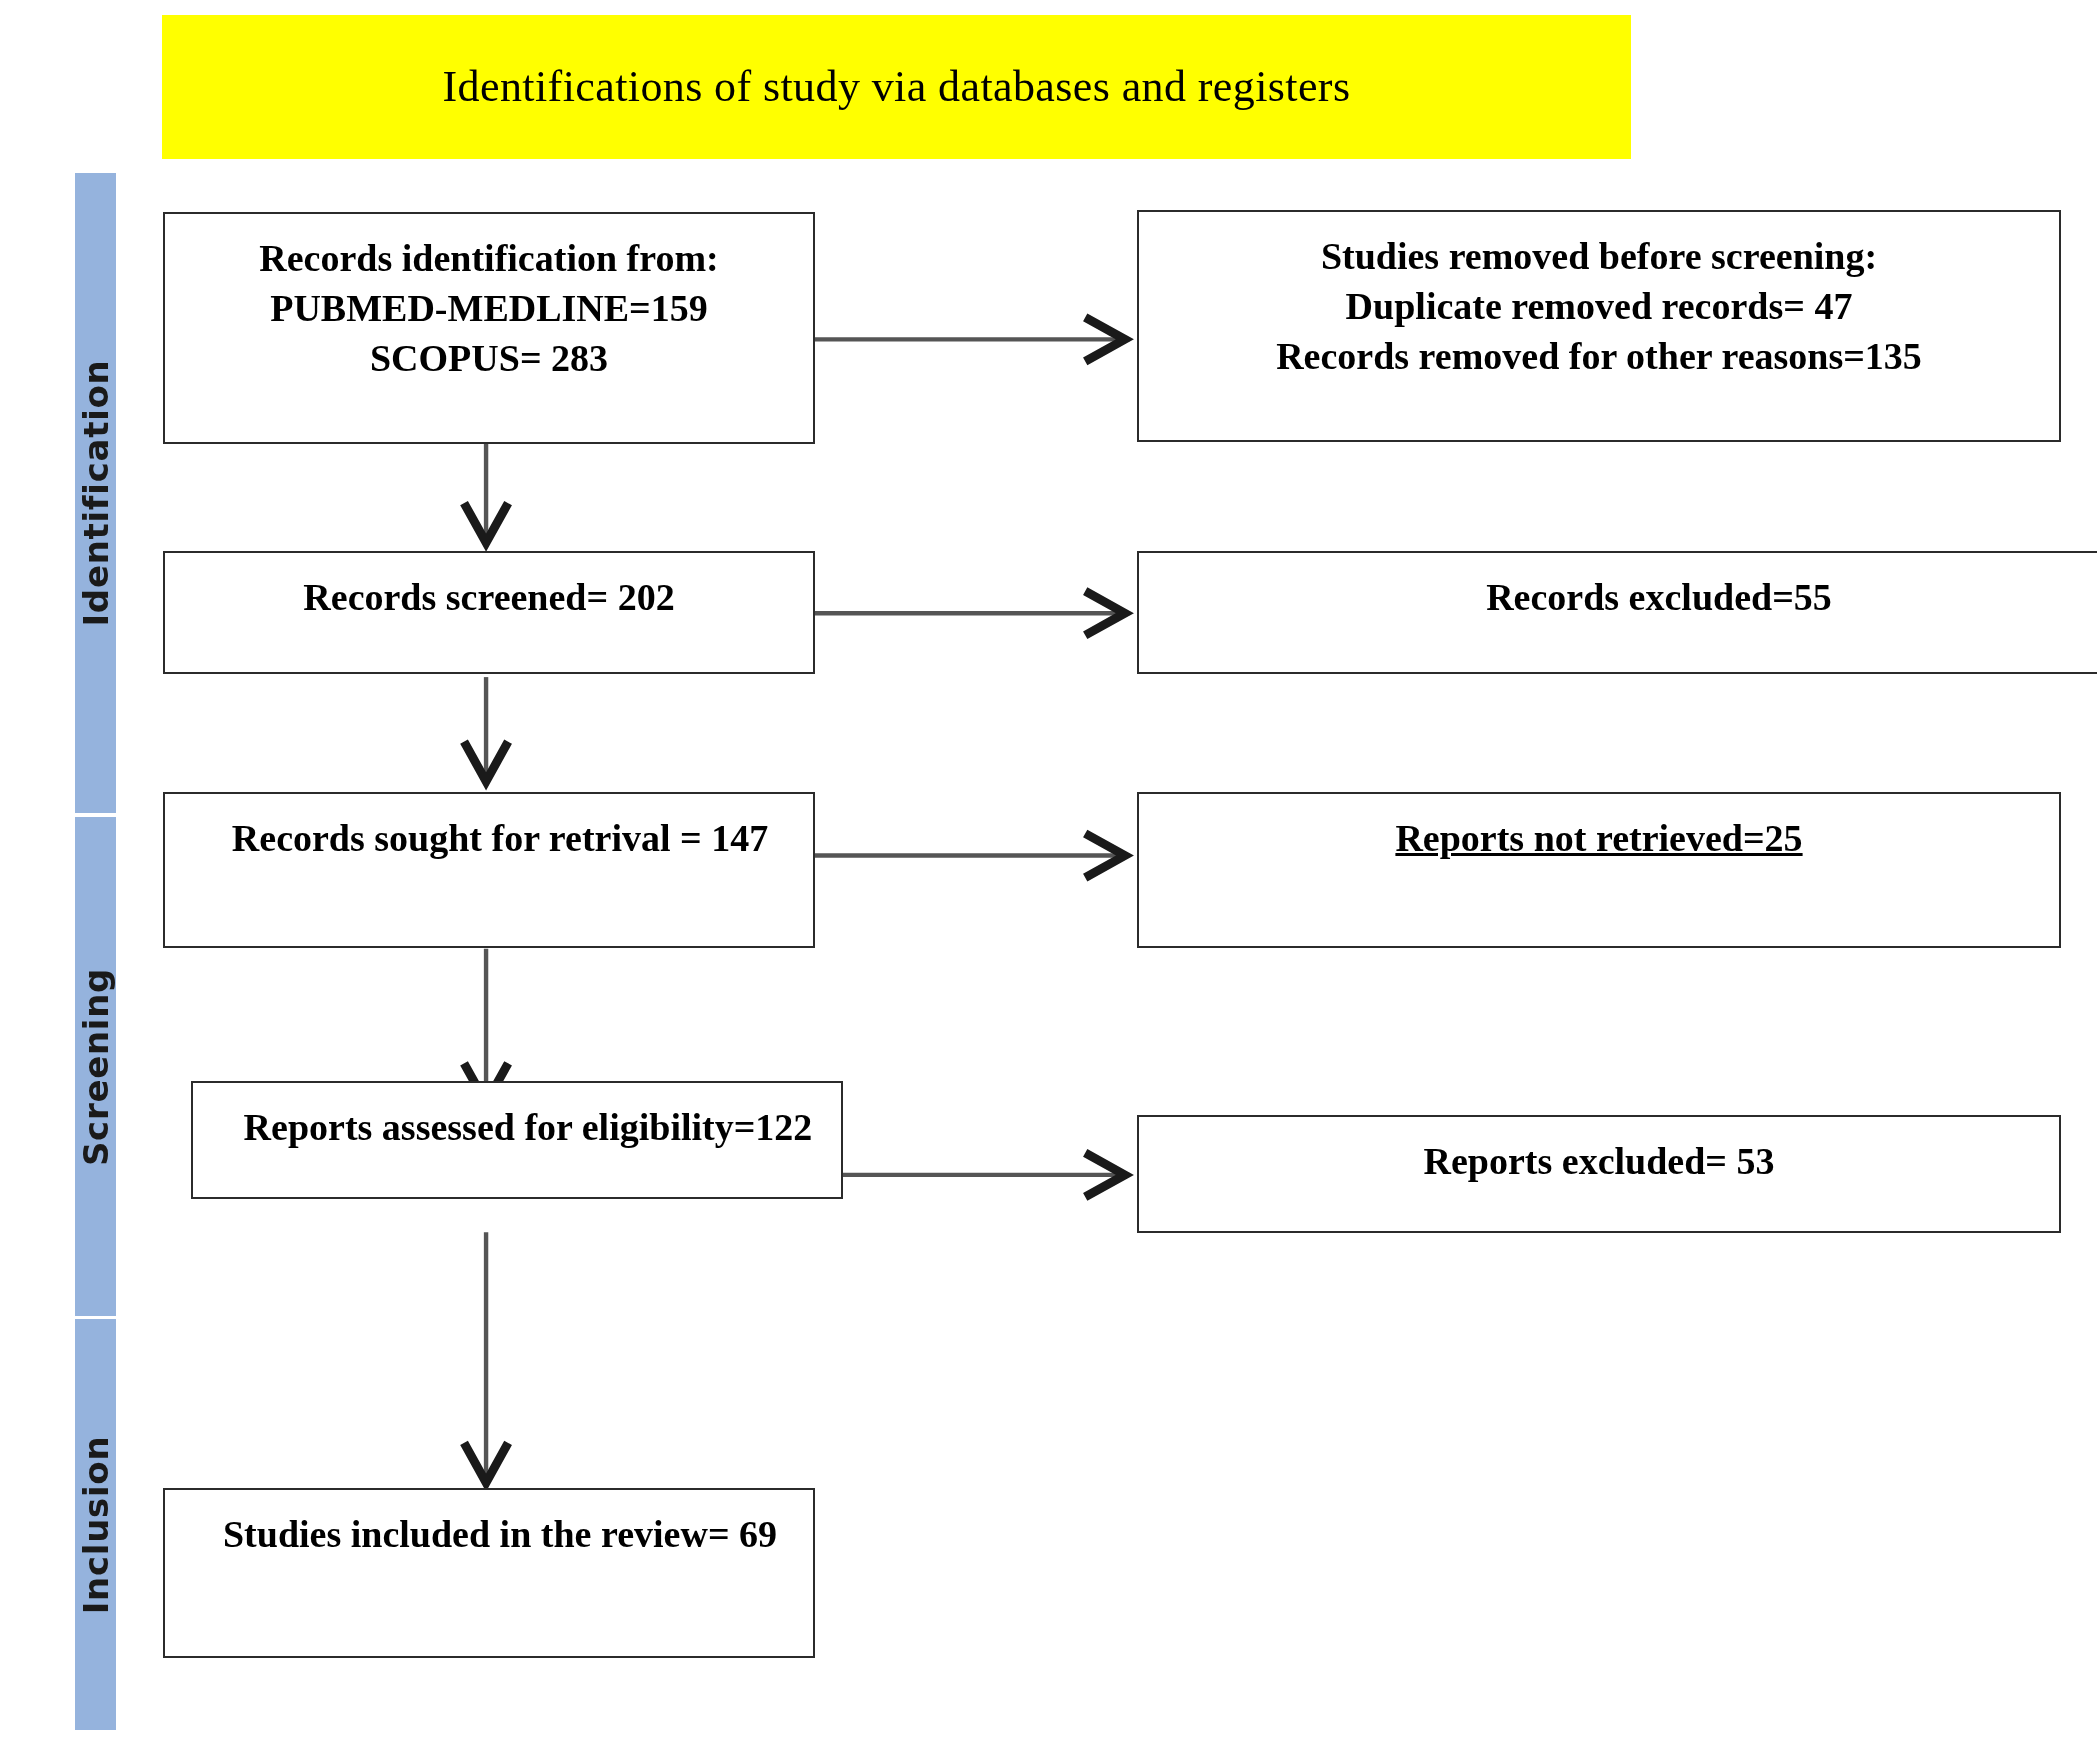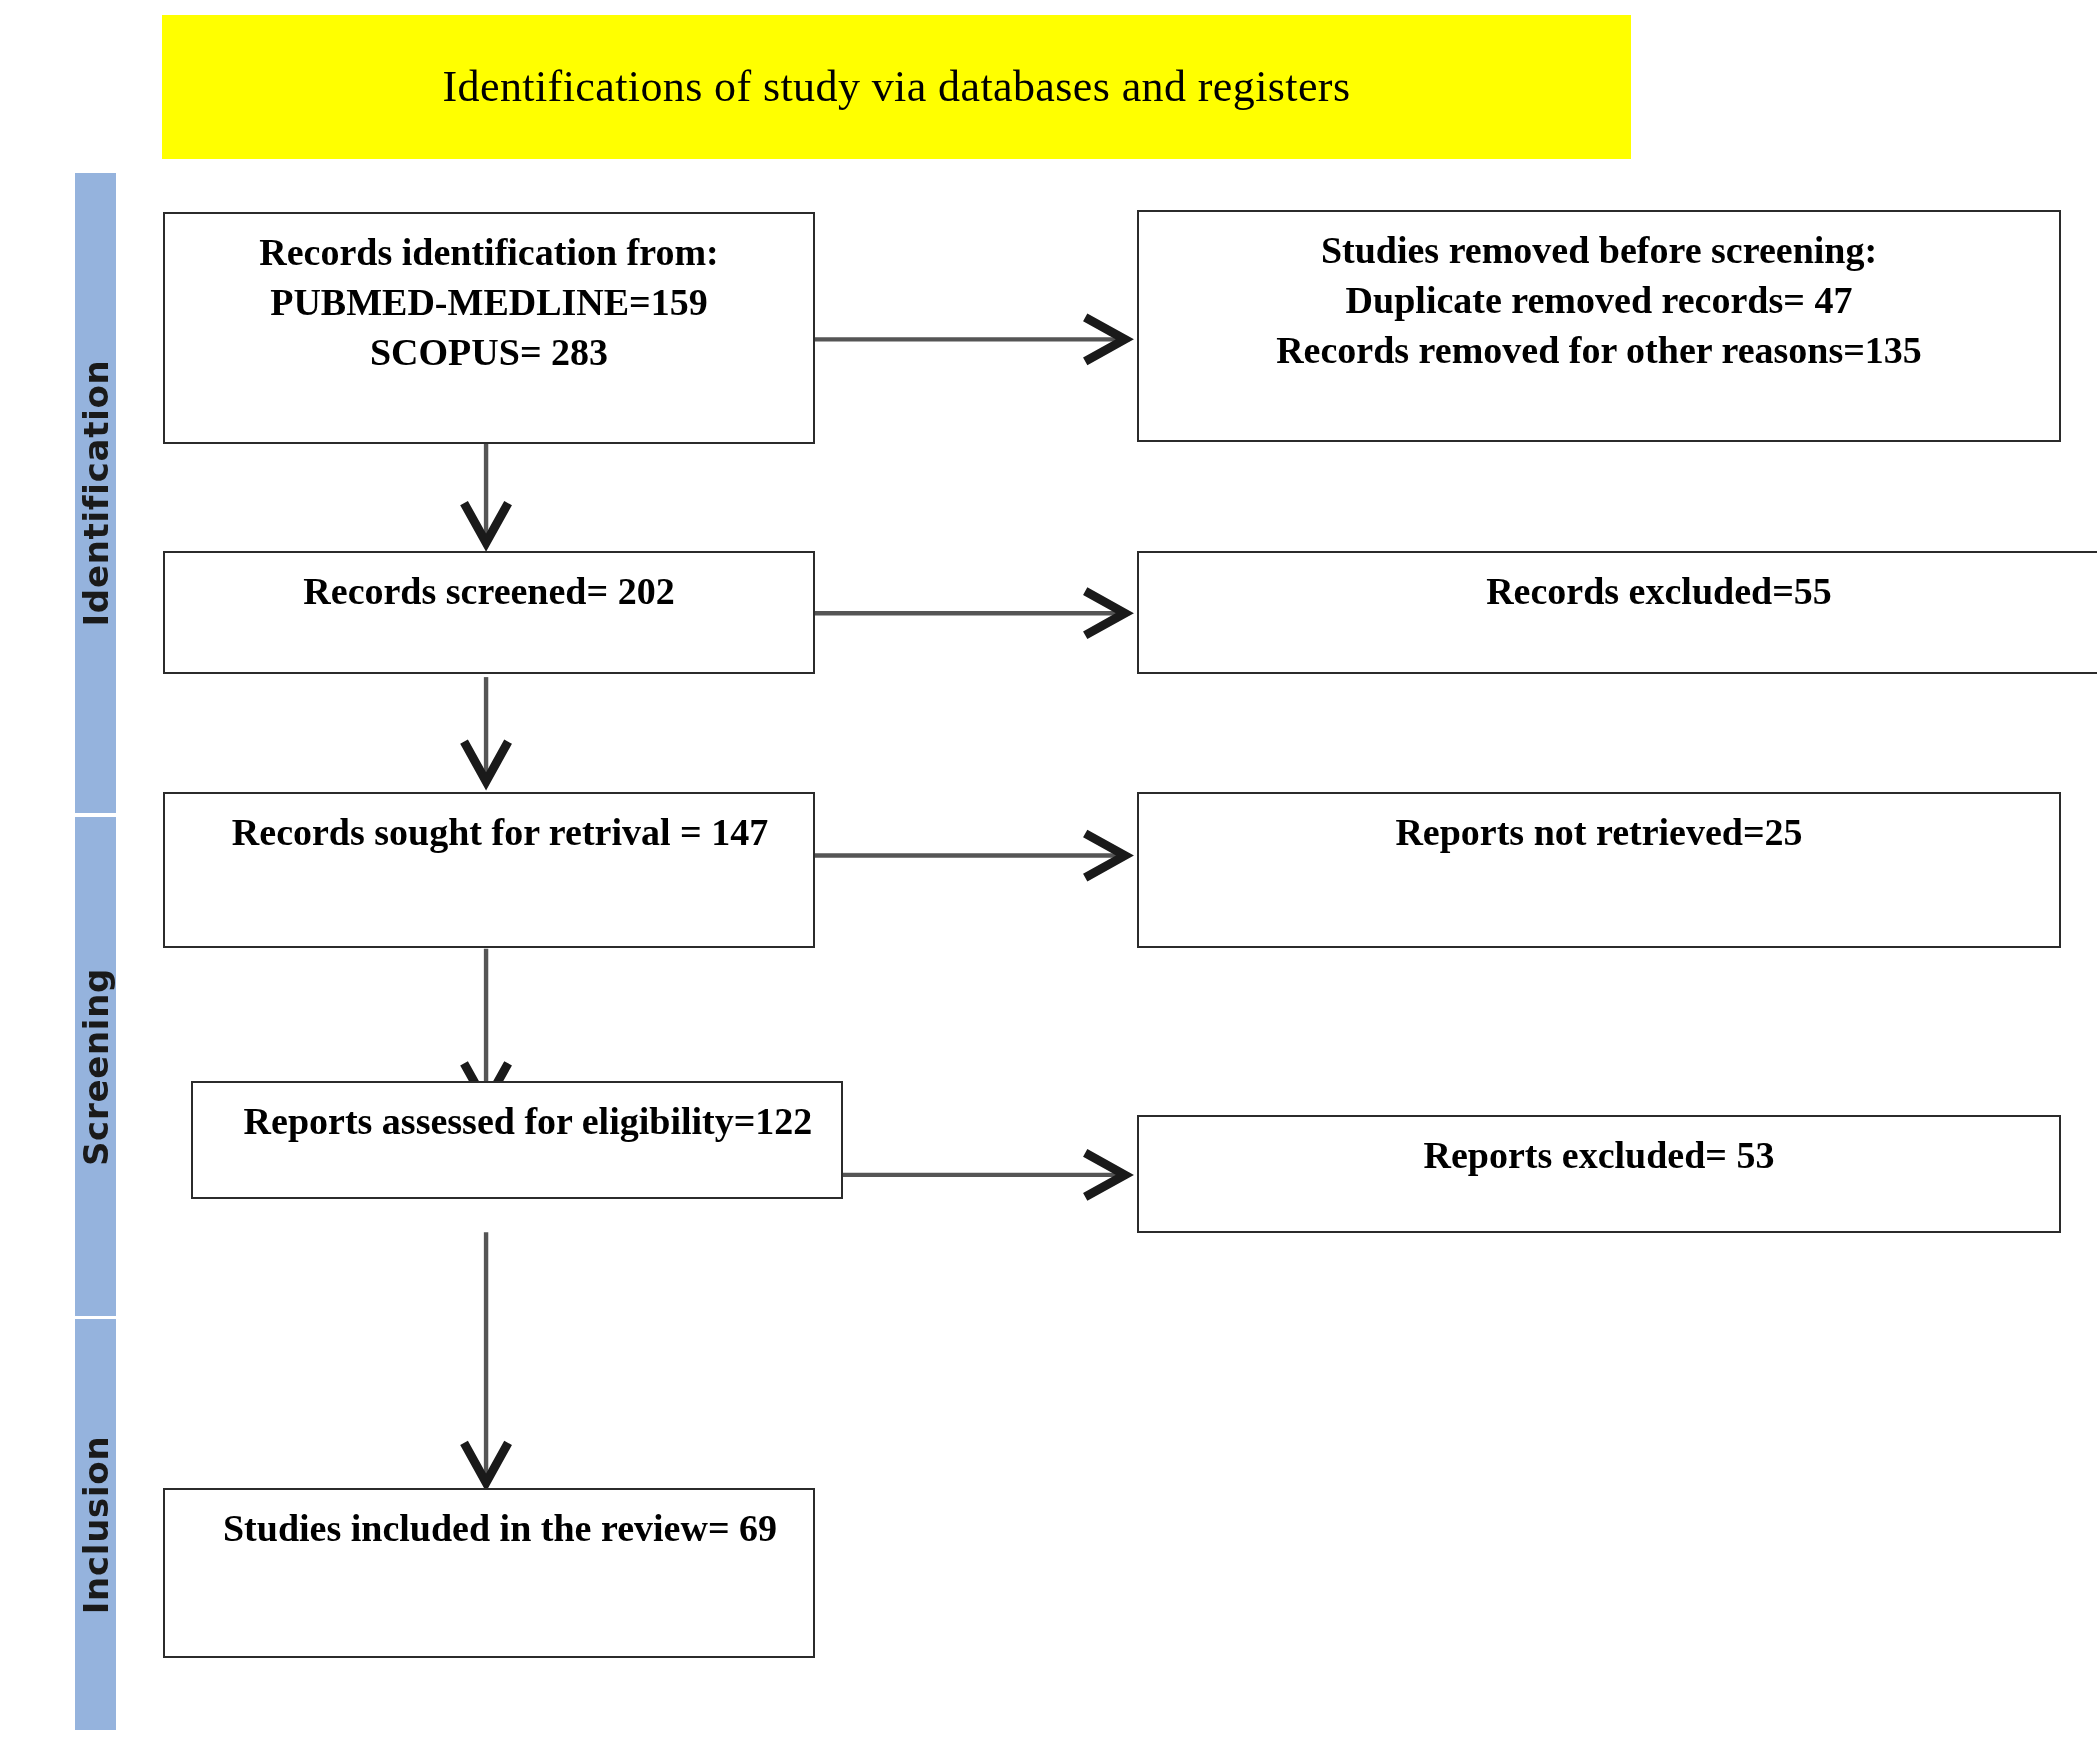--- a/index.html
+++ b/index.html
@@ -63,21 +63,21 @@
 
   
   .flow-box {
     position: absolute;
     box-sizing: border-box;
     border: 2.9px solid #2b2b2b;
     background: #ffffff;
     display: flex;
     flex-direction: column;
     align-items: center;
-    padding-top: 13px;
+    padding-top: 19px;
   }
   .flow-line {
     font-family: "Liberation Serif", "DejaVu Serif", serif;
     font-weight: bold;
     font-size: 38px;
     line-height: 1.32;
     color: #000000;
     text-align: center;
     white-space: nowrap;
   }
@@ -150,21 +150,21 @@
   </div>
 
   <div class="flow-box" style="left:1137px; top:551px; width:1044px; height:123px;">
     <div class="flow-line">Records excluded=55</div>
   </div>
 
   <div class="flow-box align-left" style="left:163px; top:792px; width:652px; height:156px;">
     <div class="flow-line">Records sought for retrival = 147</div>
   </div>
 
-  <div class="flow-box" style="left:1137px; top:792px; width:924px; height:156px;">
+  <div class="flow-box" style="left:1137px; top:792px; width:924px; height:156px;text-decoration:underline;">
     <div class="flow-line">Reports not retrieved=25</div>
   </div>
 
   <div class="flow-box align-left" style="left:163px; top:1081px; width:652px; height:118px;margin-left:28px;">
     <div class="flow-line">Reports assessed for eligibility=122</div>
   </div>
 
   <div class="flow-box" style="left:1137px; top:1115px; width:924px; height:118px;">
     <div class="flow-line">Reports excluded= 53</div>
   </div>

